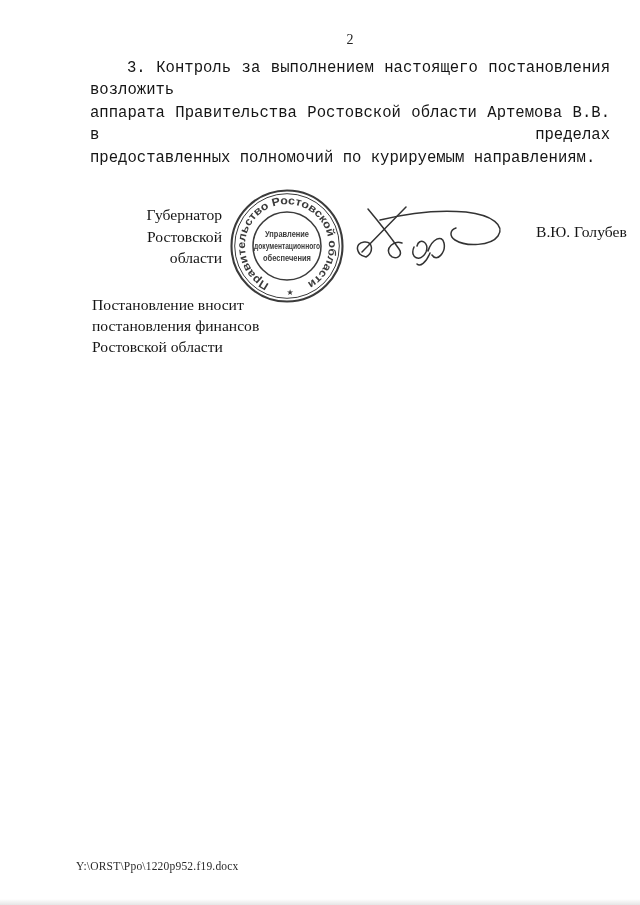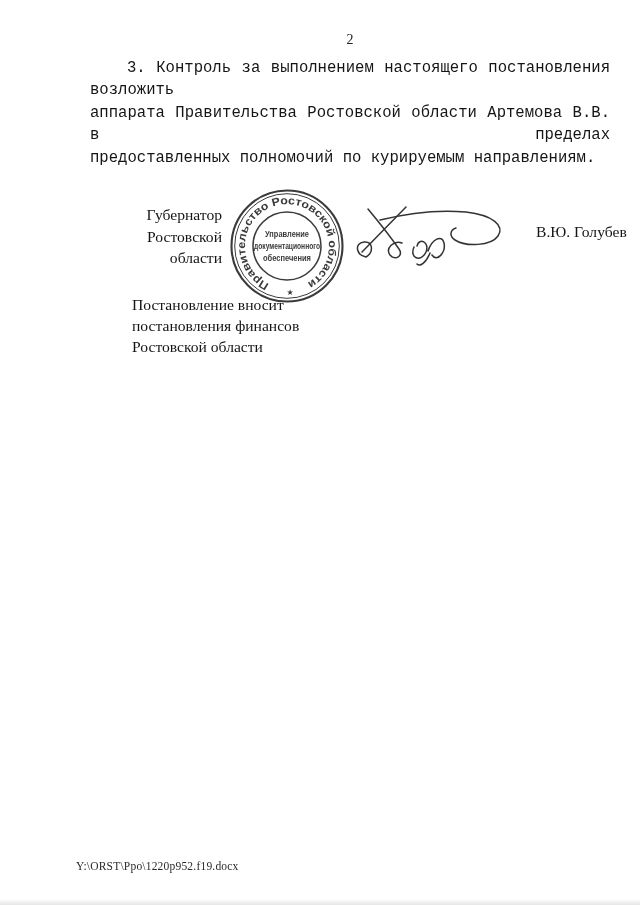--- a/index.html
+++ b/index.html
@@ -26,21 +26,21 @@
   .gov-title{
     position:absolute;top:204px;left:92px;width:130px;
     font-size:15.6px;line-height:21.5px;text-align:right;color:#151515;
   }
   .signer-name{
     position:absolute;top:223px;left:516px;
     font-size:15.6px;color:#151515;white-space:nowrap;margin-left:20px;
   }
   .submitter{
     position:absolute;top:294px;left:92px;
-    font-size:15.6px;line-height:21px;color:#151515;margin-left:40px;
+    font-size:15.6px;line-height:21px;color:#151515;
   }
   .stamp-box{position:absolute;top:186px;left:227px;width:120px;height:120px;}
   .sig-box{position:absolute;top:194px;left:352px;width:158px;height:74px;}
   .footer-path{
     position:absolute;top:860px;left:76px;
     font-size:11.5px;color:#2a2a2a;letter-spacing:0.2px;
   }
   .bottom-shadow{
     position:absolute;left:0;bottom:0;width:100%;height:6px;
     background:linear-gradient(to bottom,rgba(0,0,0,0),rgba(0,0,0,0.10));

